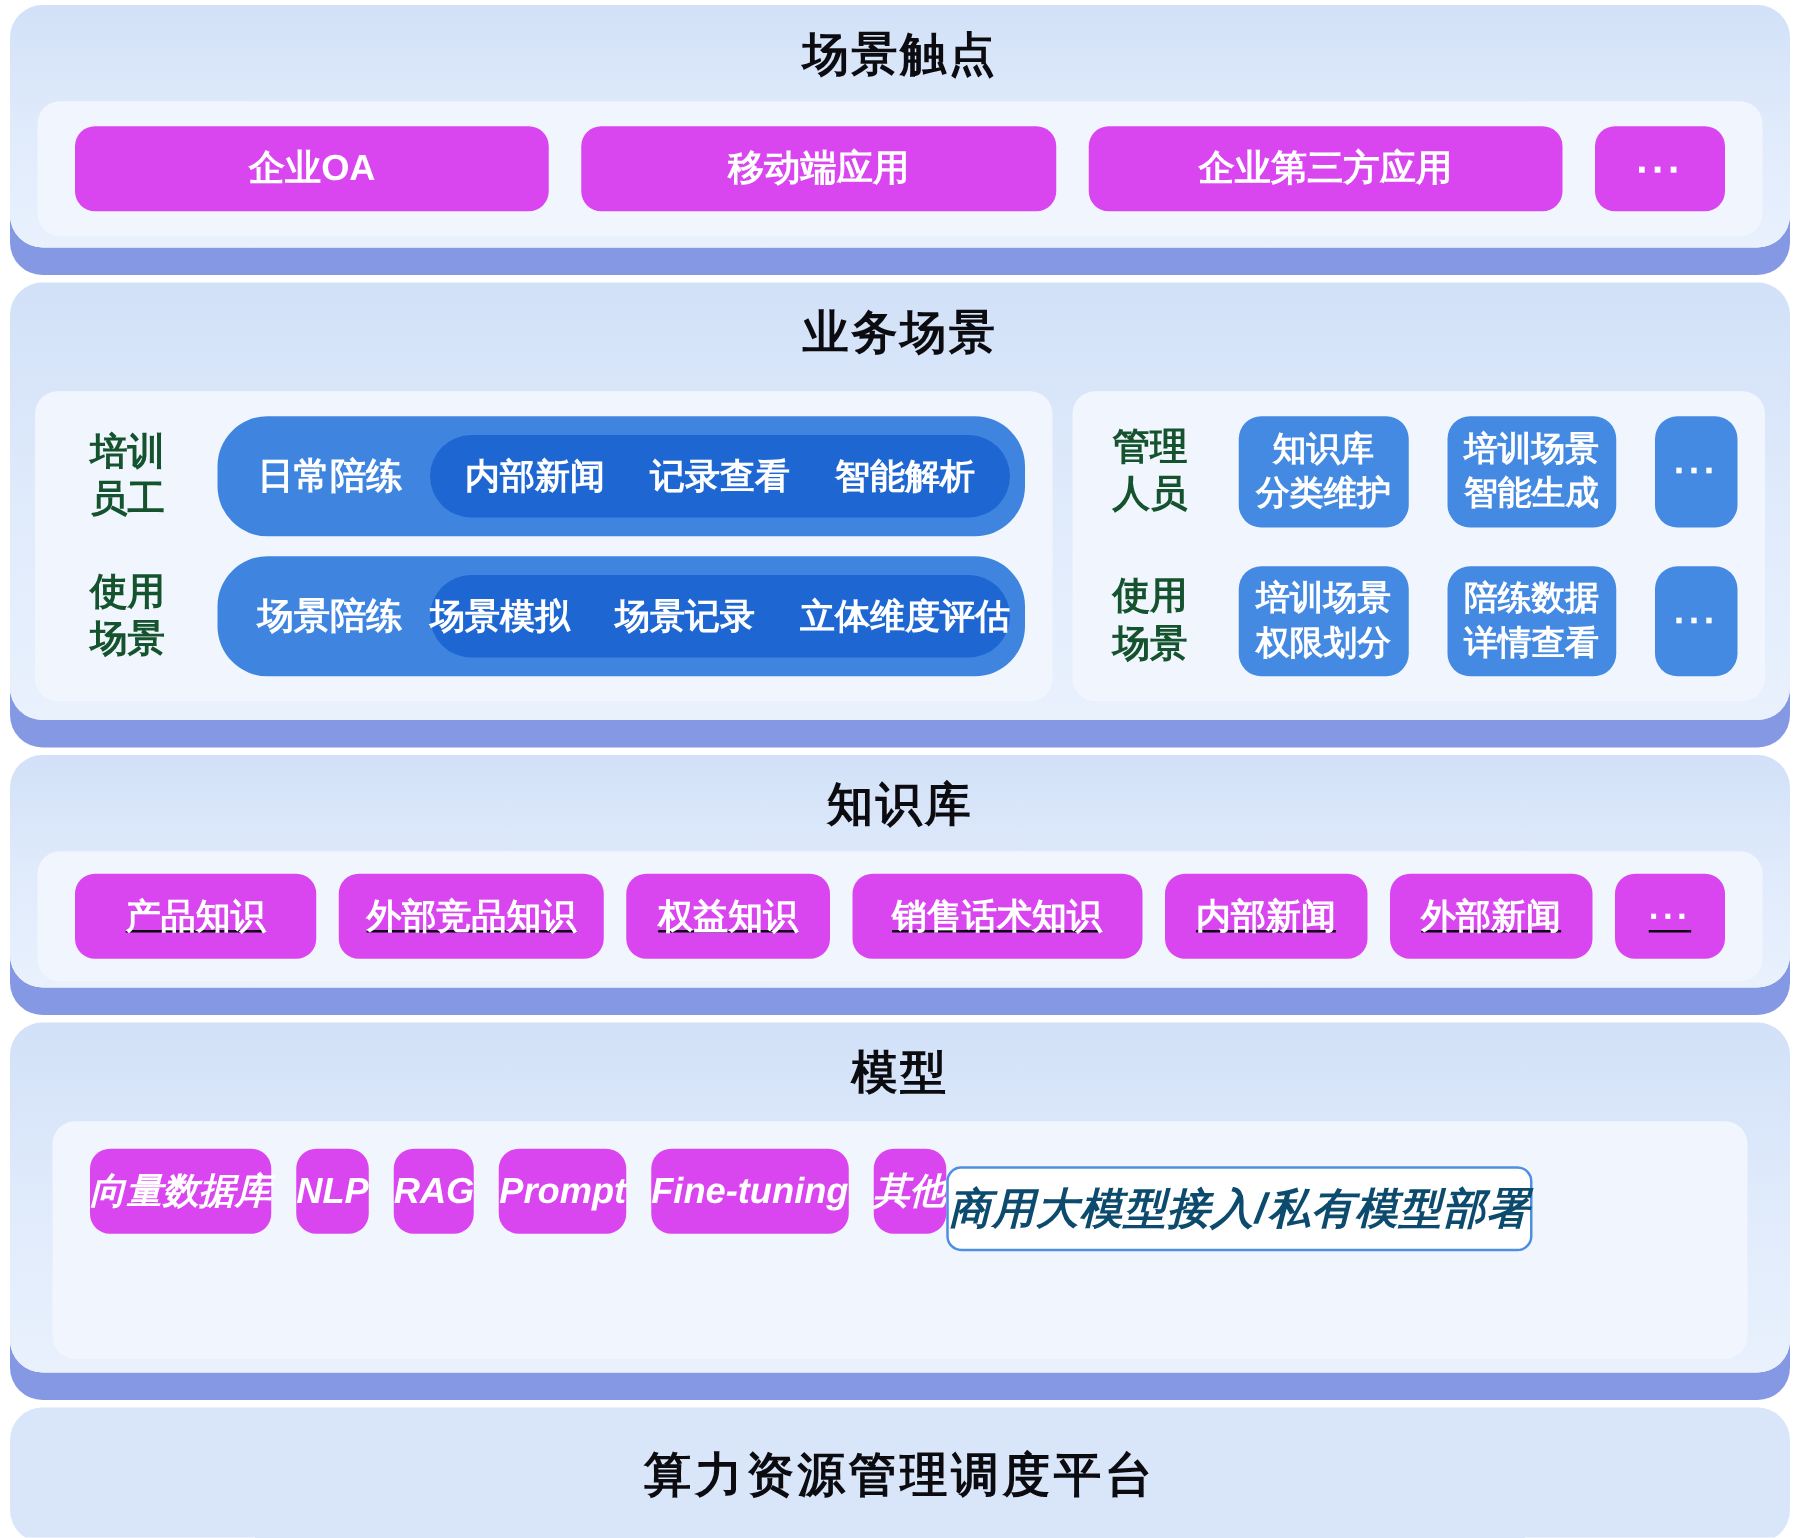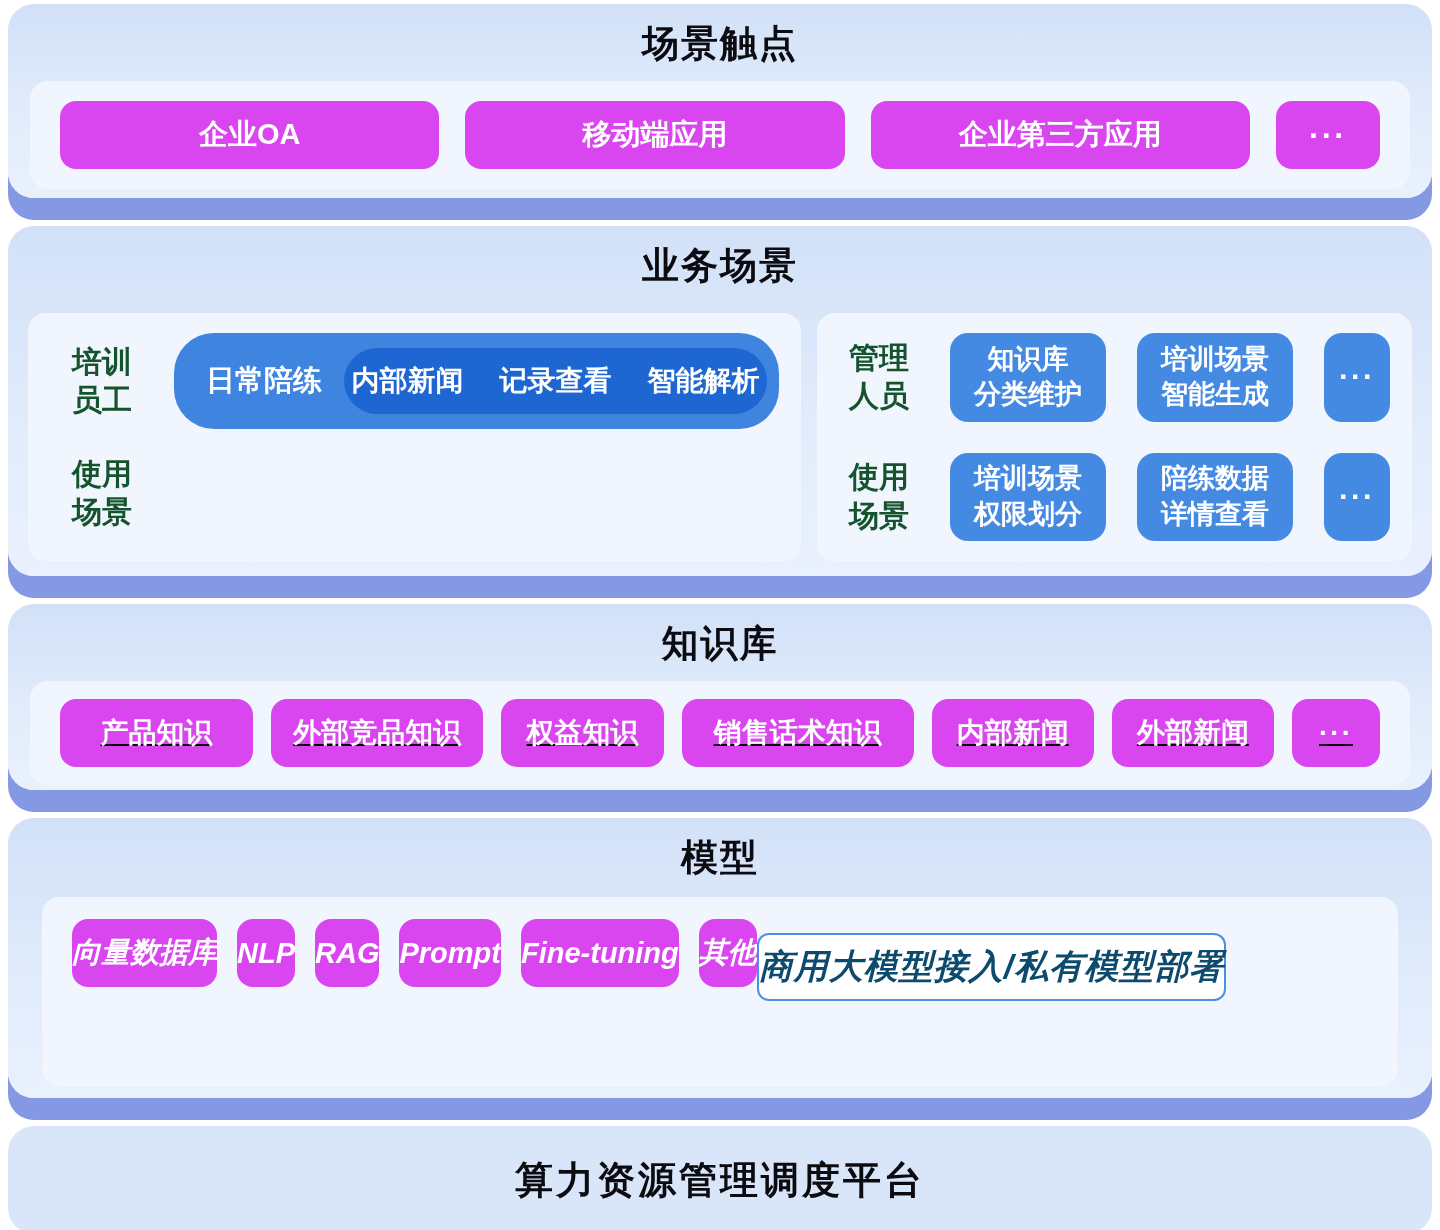--- a/index.html
+++ b/index.html
@@ -163,20 +163,28 @@
         <span class="pill-label">日常陪练</span>
         <div class="inner-pill">
           <span>内部新闻</span>
           <span>记录查看</span>
           <span>智能解析</span>
         </div>
       </div>
       <div class="plabel">
         <span>使用</span>
         <span>场景</span>
+      </div>
+      <div class="pill">
+        <span class="pill-label">场景陪练</span>
+        <div class="inner-pill">
+          <span>场景模拟</span>
+          <span>场景记录</span>
+          <span>立体维度评估</span>
+        </div>
       </div>
     </div>
 
     <div class="panel grid-right">
       <div class="plabel">
         <span>管理</span>
         <span>人员</span>
       </div>
       <div class="btn2">
         <span>知识库</span>

